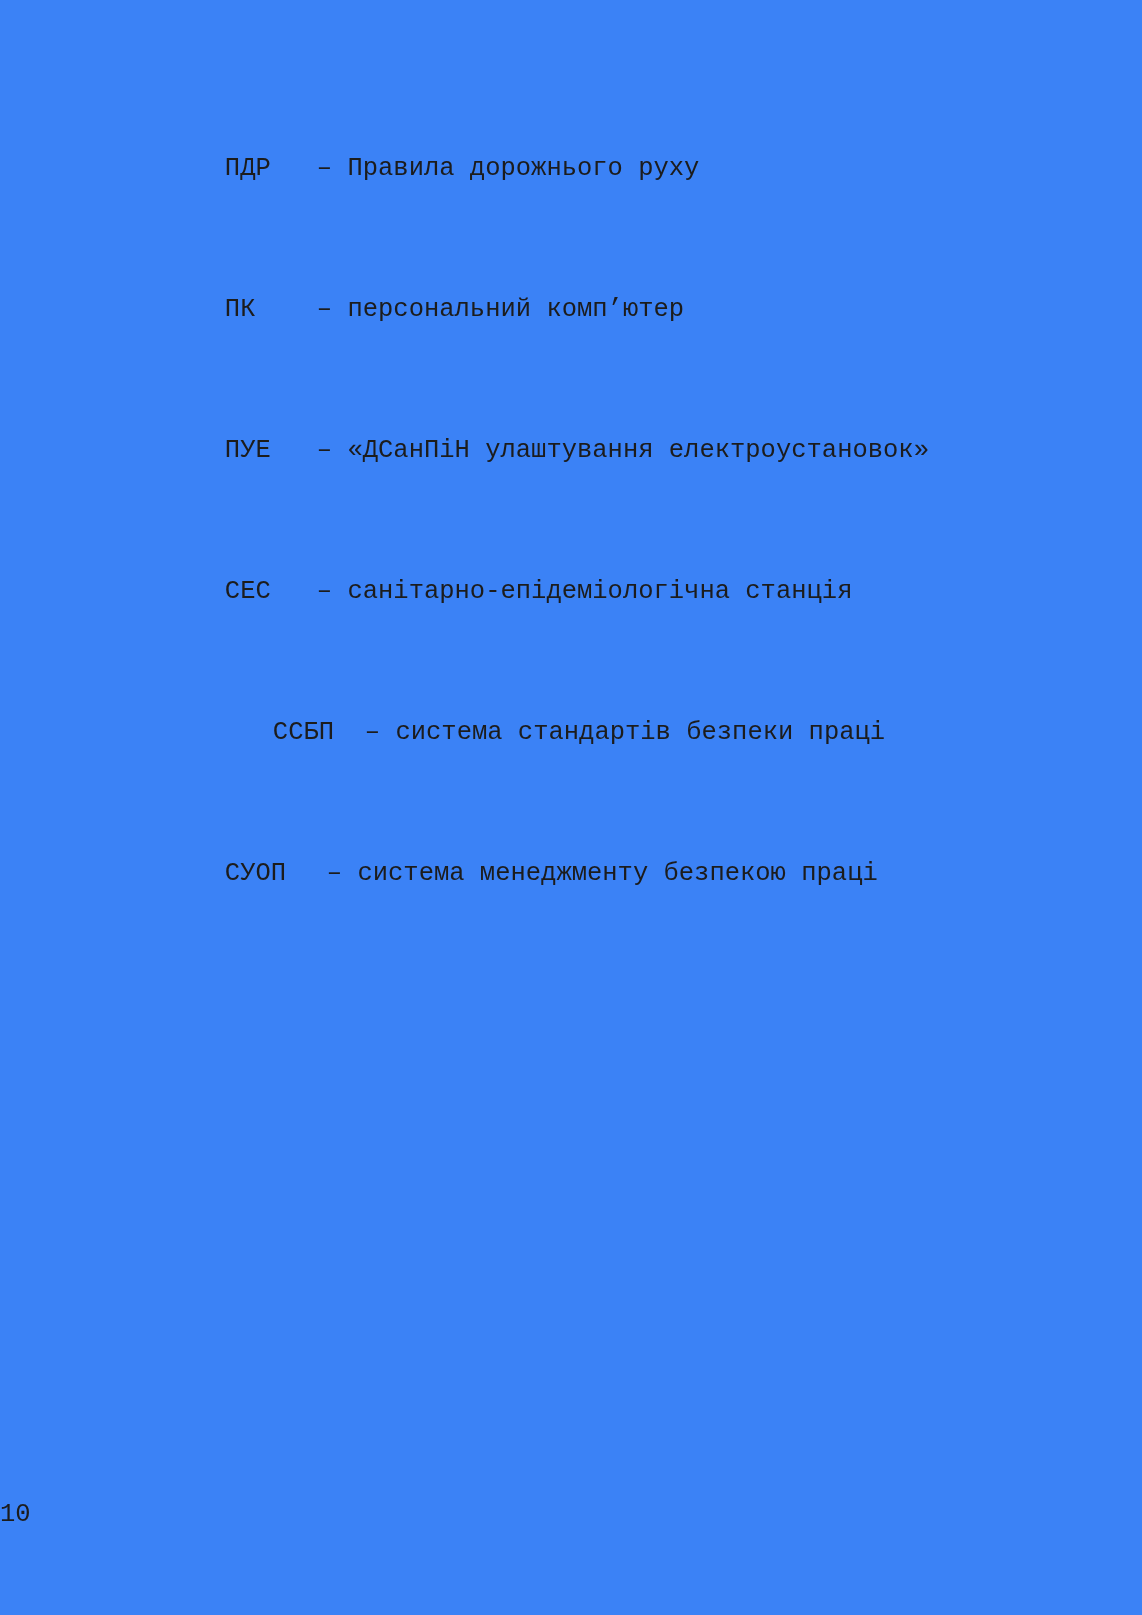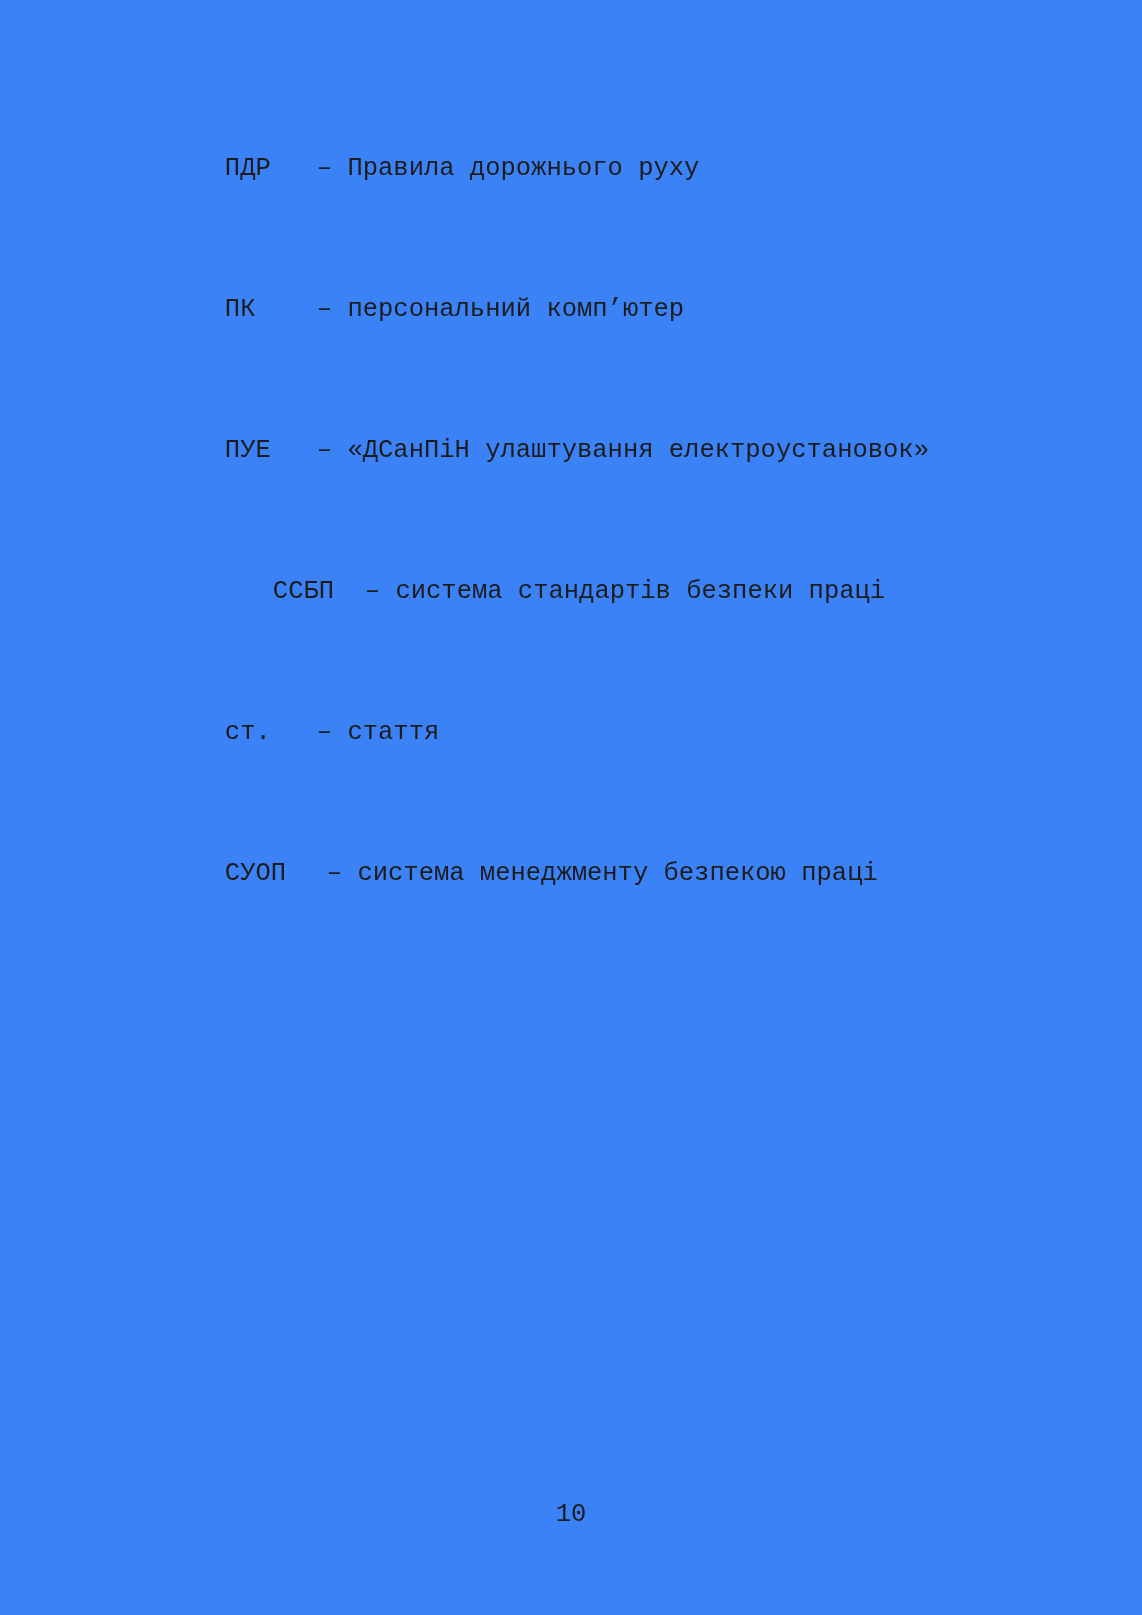--- a/index.html
+++ b/index.html
@@ -36,21 +36,21 @@
     display: inline-block;
   }
   .abbr-line .defn {
     display: inline-block;
   }
   .page-number {
     position: absolute;
     left: 0;
     right: 0;
     top: 1500px;
-    text-align: center;
+    text-align: left;
     font-size: 25.5px;
     color: #1c1c1c;
   }
 </style>
 </head>
 <body>
 
 <div class="page">
 
   <div class="content">
@@ -61,28 +61,28 @@
 
     <div class="abbr-line">
       <span class="term" style="width: 92px;">ПК</span><span class="dash">–</span> <span class="defn">персональний комп’ютер</span>
     </div>
 
     <div class="abbr-line">
       <span class="term" style="width: 92px;">ПУЕ</span><span class="dash">–</span> <span class="defn">«ДСанПіН улаштування електроустановок»</span>
     </div>
 
 
+    <div class="abbr-line">
+      <span class="term" style="width: 92px;">СЕС</span><span class="dash">–</span> <span class="defn">санітарно-епідеміологічна станція</span>
+    </div>
 
     <div class="abbr-line">
       <span class="term" style="width: 92px; margin-left: 48px;">ССБП</span><span class="dash">–</span> <span class="defn">система стандартів безпеки праці</span>
     </div>
 
-    <div class="abbr-line">
-      <span class="term" style="width: 92px;">ст.</span><span class="dash">–</span> <span class="defn">стаття</span>
-    </div>
 
     <div class="abbr-line">
       <span class="term" style="width: 102px;">СУОП</span><span class="dash">–</span> <span class="defn">система менеджменту безпекою праці</span>
     </div>
 
 
 
   </div>
 
   <div class="page-number">10</div>

